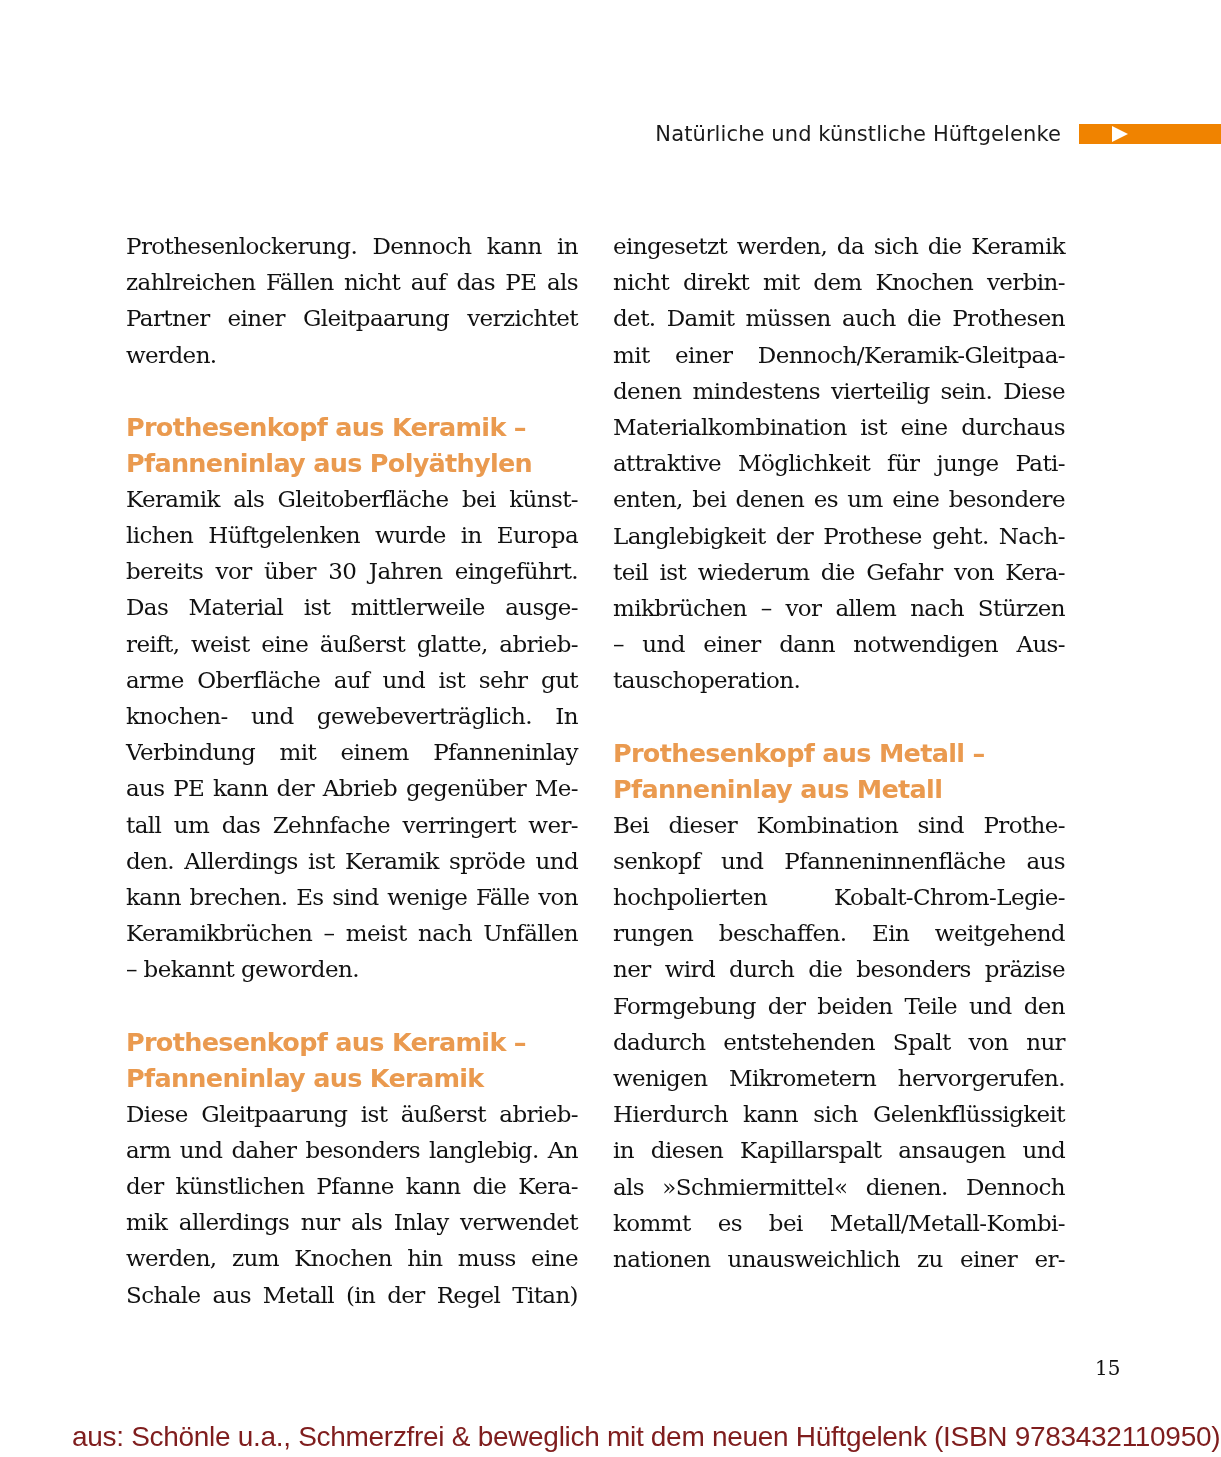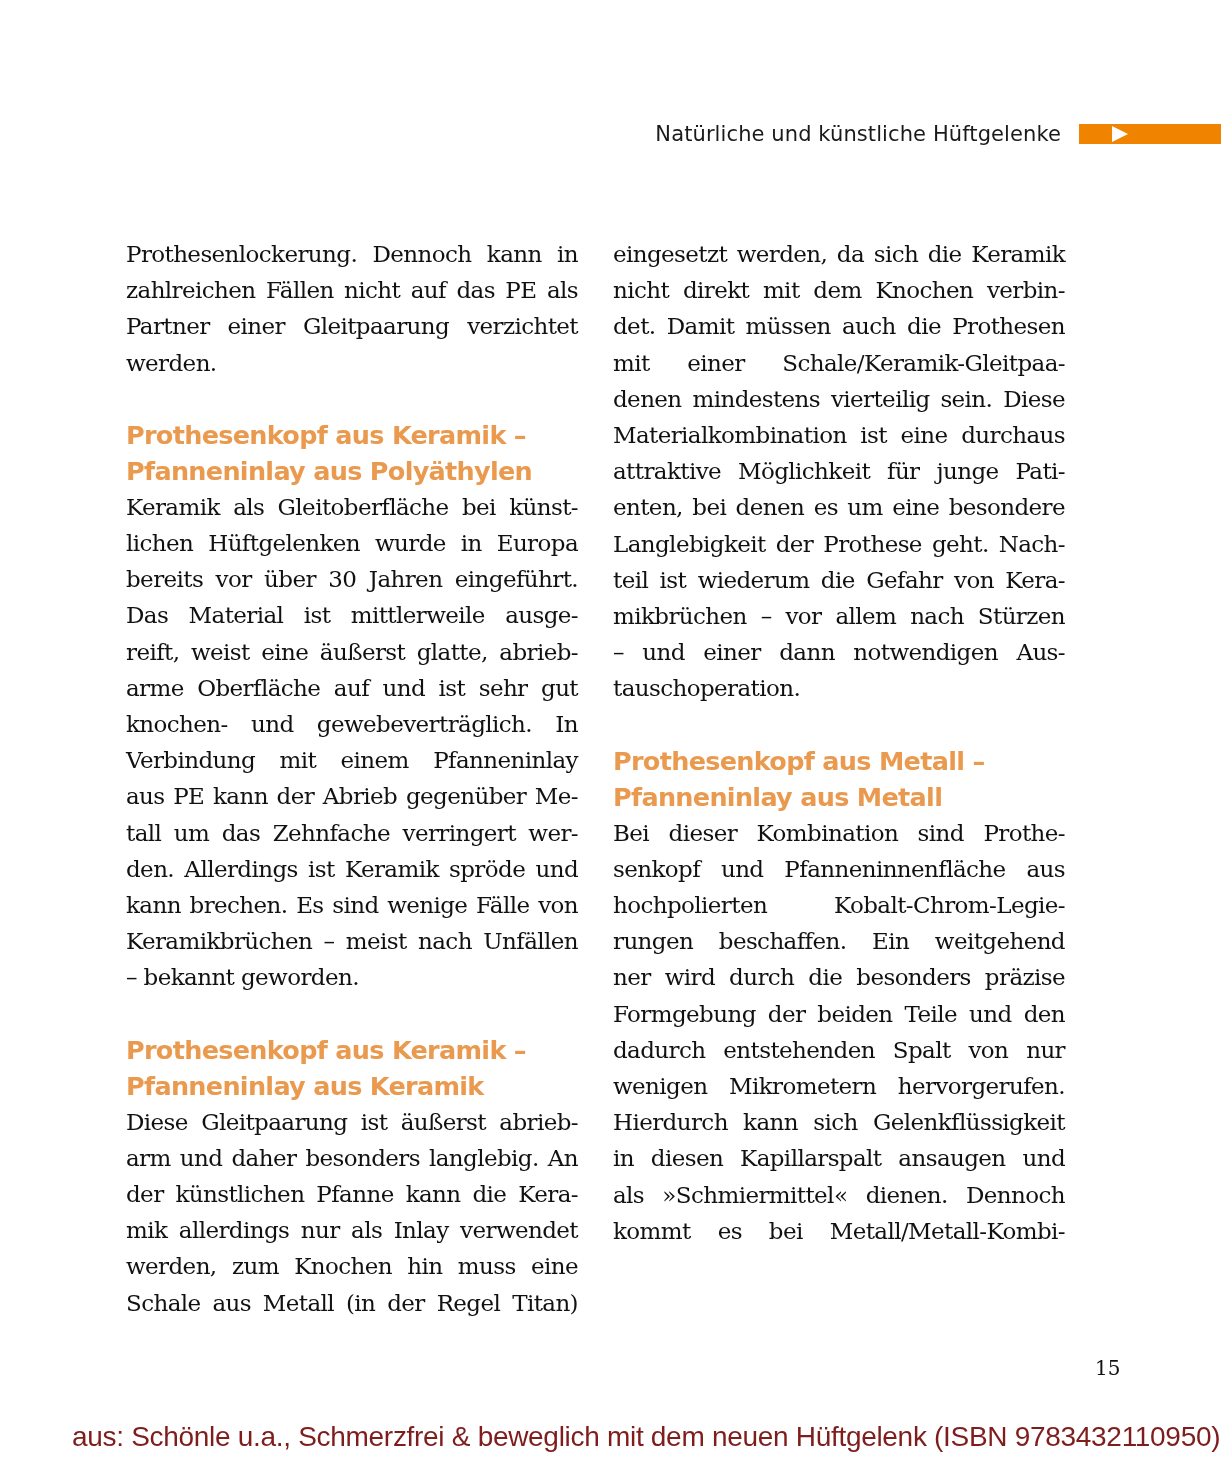--- a/index.html
+++ b/index.html
@@ -17,21 +17,21 @@
     background: #f08300;
   }
   .running-head .bar .tri {
     position: absolute; left: 33px; top: 2px; width: 0; height: 0;
     border-top: 8px solid transparent; border-bottom: 8px solid transparent;
     border-left: 16px solid #ffffff;
   }
   .column {
     position: absolute; top: 228px; width: 452px;
     font-family: "DejaVu Serif", serif; font-size: 23px; line-height: 36.2px;
-    color: #111111; text-align: justify; margin-top: 8px;
+    color: #111111; text-align: justify;
   }
   .col-left { left: 126px; }
   .col-right { left: 613px; }
   .column p { margin: 0; }
   .line { display: block; text-align: justify; text-align-last: justify; white-space: nowrap; overflow: visible; letter-spacing: -0.6px; }
   .line.last { text-align-last: left; }
   .heading {
     font-family: "DejaVu Sans", sans-serif; color: #ea9a4f; font-size: 25.5px;
     line-height: 36px; margin: 0; font-weight: bold; letter-spacing: -0.7px;
   }
@@ -97,21 +97,21 @@
     <span class="line">werden, zum Knochen hin muss eine</span>
     <span class="line">Schale aus Metall (in der Regel Titan)</span>
   </p>
 </div>
 
 <div class="column col-right">
   <p>
     <span class="line">eingesetzt werden, da sich die Keramik</span>
     <span class="line">nicht direkt mit dem Knochen verbin-</span>
     <span class="line">det. Damit müssen auch die Prothesen</span>
-    <span class="line">mit einer Schale/Keramik-Gleitpaa-</span>
+    <span class="line">mit einer Dennoch/Keramik-Gleitpaa-</span>
     <span class="line">denen mindestens vierteilig sein. Diese</span>
     <span class="line">Materialkombination ist eine durchaus</span>
     <span class="line">attraktive Möglichkeit für junge Pati-</span>
     <span class="line">enten, bei denen es um eine besondere</span>
     <span class="line">Langlebigkeit der Prothese geht. Nach-</span>
     <span class="line">teil ist wiederum die Gefahr von Kera-</span>
     <span class="line">mikbrüchen – vor allem nach Stürzen</span>
     <span class="line">– und einer dann notwendigen Aus-</span>
     <span class="line last">tauschoperation.</span>
   </p>
@@ -126,17 +126,18 @@
     <span class="line">hochpolierten Kobalt-Chrom-Legie-</span>
     <span class="line">rungen beschaffen. Ein weitgehend</span>
     <span class="line">ner wird durch die besonders präzise</span>
     <span class="line">Formgebung der beiden Teile und den</span>
     <span class="line">dadurch entstehenden Spalt von nur</span>
     <span class="line">wenigen Mikrometern hervorgerufen.</span>
     <span class="line">Hierdurch kann sich Gelenkflüssigkeit</span>
     <span class="line">in diesen Kapillarspalt ansaugen und</span>
     <span class="line">als »Schmiermittel« dienen. Dennoch</span>
     <span class="line">kommt es bei Metall/Metall-Kombi-</span>
+    <span class="line">nationen unausweichlich zu einer er-</span>
   </p>
 </div>
 
 <div class="page-number">15</div>
 <div class="footer">aus: Schönle u.a., Schmerzfrei &amp; beweglich mit dem neuen Hüftgelenk (ISBN 9783432110950) © 2019 Trias Verlag</div>
 
 </body></html>

